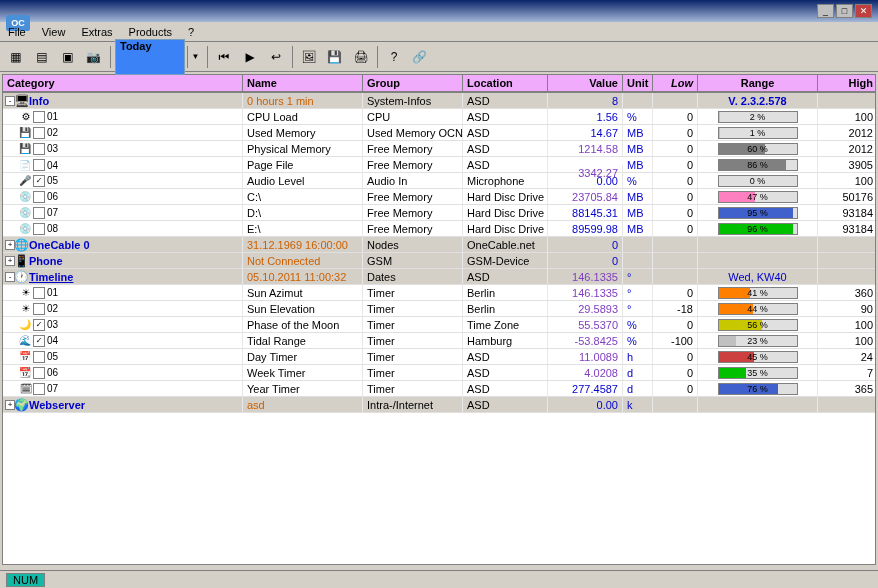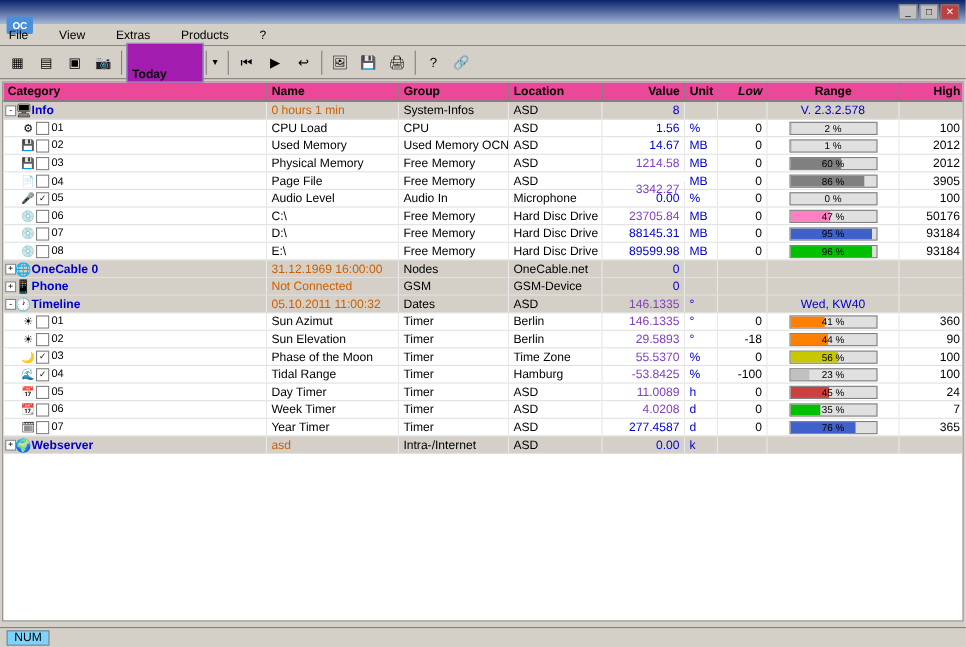--- a/index.html
+++ b/index.html
@@ -54,21 +54,21 @@
       justify-content: center;
       font-size: 9px;
       cursor: pointer;
       color: #000;
     }
     .tb-btn.close { background: #c04040; color: white; }
     .menu-bar {
       background: #d4d0c8;
       padding: 2px 4px;
       display: flex;
-      gap: 20px;
+      gap: 8px;
       border-bottom: 1px solid #808080;
       height: 20px;
       align-items: center;
     }
     .menu-item {
       padding: 1px 4px;
       cursor: pointer;
       font-size: 11px;
     }
     .toolbar {
@@ -113,21 +113,21 @@
       flex-direction: column;
       background: white;
       margin: 2px;
       border: 1px solid #808080;
       height: calc(588px - 75px - 22px);
       overflow: hidden;
     }
     .table-header {
       display: grid;
       grid-template-columns: 240px 120px 100px 85px 75px 30px 45px 120px 60px;
-      background: #ec4899;
+      background: #f0abfc;
       border-bottom: 2px solid #808080;
       height: 18px;
       align-items: center;
     }
     .th {
       padding: 0 4px;
       font-size: 11px;
       font-weight: bold;
       border-right: 1px solid #808080;
       height: 100%;
@@ -235,21 +235,21 @@
       align-items: center;
       height: 18px;
       font-size: 11px;
       position: absolute;
       bottom: 0;
       width: 878px;
     }
     .status-right {
       border: 1px solid #808080;
       padding: 0 6px;
-      background: #7dd3fc;
+      background: #14b8a6;
     }
   </style>
 </head>
 <body>
 
 <div class="title-bar">
   <div class="title-bar-left">
     <div class="title-bar-icon">OC</div>
   </div>
   <div class="title-bar-buttons">
@@ -266,21 +266,21 @@
   <span class="menu-item">Products</span>
   <span class="menu-item">?</span>
 </div>
 
 <div class="toolbar">
   <div class="tool-btn">▦</div>
   <div class="tool-btn">▤</div>
   <div class="tool-btn">▣</div>
   <div class="tool-btn">📷</div>
   <div class="toolbar-sep"></div>
-  <div style="display:flex;align-items:flex-end;border:1px solid #7b9ebd;background:#a21caf;height:36px;padding:0 4px;min-width:70px;">
+  <div style="display:flex;align-items:flex-start;border:1px solid #7b9ebd;background:#3b82f6;height:36px;padding:0 4px;min-width:70px;">
     <span style="font-size:11px;font-weight:bold;">Today</span>
   </div>
   <div class="dropdown-arrow">▼</div>
   <div class="toolbar-sep"></div>
   <div class="tool-btn">⏮</div>
   <div class="tool-btn">▶</div>
   <div class="tool-btn">↩</div>
   <div class="toolbar-sep"></div>
   <div class="tool-btn">🖼</div>
   <div class="tool-btn">💾</div>
@@ -308,21 +308,21 @@
           <div class="expand-icon">-</div>
           <span class="row-icon" style="font-size: 12px;">🖥</span>
           <span style="font-weight: bold; color: rgb(0, 0, 204);">Info</span>
         </div>
         <div class="td" style="color: rgb(204, 96, 0);">0 hours 1 min</div>
         <div class="td">System-Infos</div>
         <div class="td">ASD</div>
         <div class="td right" style="color: rgb(0, 0, 204);">8</div>
         <div class="td" style="color: rgb(0, 0, 204);"></div>
         <div class="td right"></div>
-        <div class="td center" style="color: rgb(0, 0, 204);">V. 2.3.2.578</div>
+        <div class="td center" style="color: rgb(0, 0, 204); font-weight: bold;">V. 2.3.2.578</div>
         <div class="td right"></div>
       </div>
       <div class="tr">
         <div class="td" style="padding-left: 16px;">
           <span class="row-icon" style="font-size: 10px;">⚙</span>
           <div class="checkbox"></div>
           <span class="row-num" style="margin-left: 2px;">01</span>
         </div>
         <div class="td">CPU Load</div>
         <div class="td">CPU</div>
@@ -505,21 +505,21 @@
         <div class="td right" style="color: rgb(0, 0, 204);">0</div>
         <div class="td" style="color: rgb(0, 0, 204);"></div>
         <div class="td right"></div>
         <div class="td center"></div>
         <div class="td right"></div>
       </div>
       <div class="tr section-header">
         <div class="td" style="padding-left: 2px;">
           <div class="expand-icon">-</div>
           <span class="row-icon" style="font-size: 12px;">🕐</span>
-          <span style="font-weight: bold; color: rgb(0, 0, 204);">Timeline</span>
+          <span style="font-weight: bold; color: rgb(0, 0, 204); text-decoration: underline;">Timeline</span>
         </div>
         <div class="td" style="color: rgb(204, 96, 0);">05.10.2011 11:00:32</div>
         <div class="td">Dates</div>
         <div class="td">ASD</div>
         <div class="td right" style="color: rgb(128, 64, 192);">146.1335</div>
         <div class="td" style="color: rgb(0, 0, 204);">°</div>
         <div class="td right"></div>
         <div class="td center" style="color: rgb(0, 0, 204);">Wed, KW40</div>
         <div class="td right"></div>
       </div>

